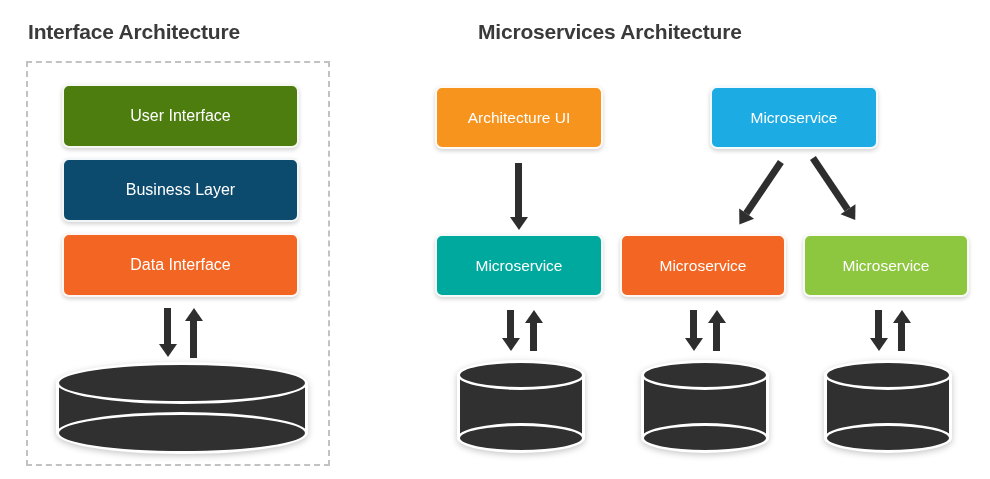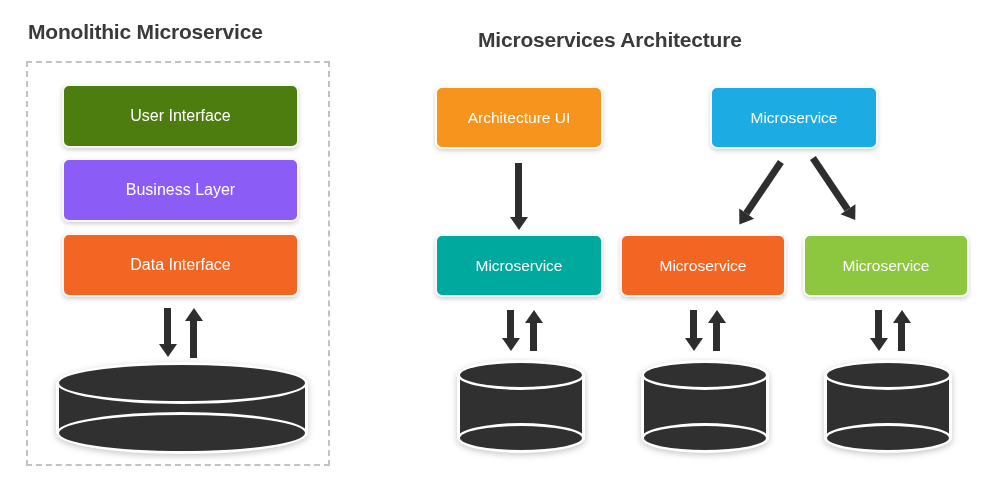--- a/index.html
+++ b/index.html
@@ -22,21 +22,21 @@
   }
   .title {
     position: absolute;
     font-size: 21px;
     font-weight: bold;
     color: #3a3a3a;
     letter-spacing: -0.2px;
     white-space: nowrap;
   }
   #title-mono { left: 28px;  top: 20px; }
-  #title-micro { left: 478px; top: 28px; }
+  #title-micro { left: 478px; top: 20px; }
 
   
   #mono-container {
     position: absolute;
     left: 26px;
     top: 61px;
     width: 304px;
     height: 405px;
     border: 2px dashed #c2c2c2;
     box-sizing: border-box;
@@ -126,30 +126,30 @@
     border: 3px solid #ffffff;
     box-sizing: border-box;
     z-index: 2;
   }
 </style>
 </head>
 <body>
 
 <div id="stage">
 
-  <div class="title" id="title-mono">Monolithic Microservice</div>
+  <div class="title" id="title-mono">Interface Architecture</div>
   <div class="title" id="title-micro">Microservices Architecture</div>
 
   <div id="mono-container"></div>
 
   <div class="box large" style="left:62px; top:84px; width:237px; height:64px; background:#4d7c0f;">
     <span>User Interface</span>
   </div>
 
-  <div class="box large" style="left:62px; top:158px; width:237px; height:64px; background:#8b5cf6;">
+  <div class="box large" style="left:62px; top:158px; width:237px; height:64px; background:#0c4a6e;">
     <span>Business Layer</span>
   </div>
 
   <div class="box large" style="left:62px; top:233px; width:237px; height:64px; background:#F26522;">
     <span>Data Interface</span>
   </div>
 
   <div class="arrow-v" style="left:164px; top:308px; height:36px;"></div>
   <div class="arrow-head-down" style="left:158.5px; top:344px;"></div>
 

